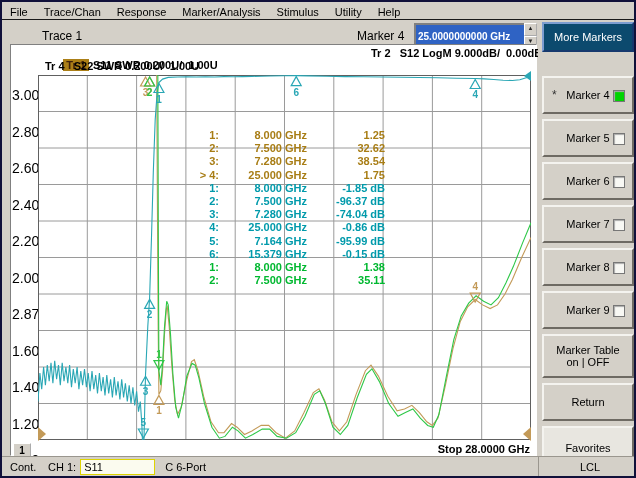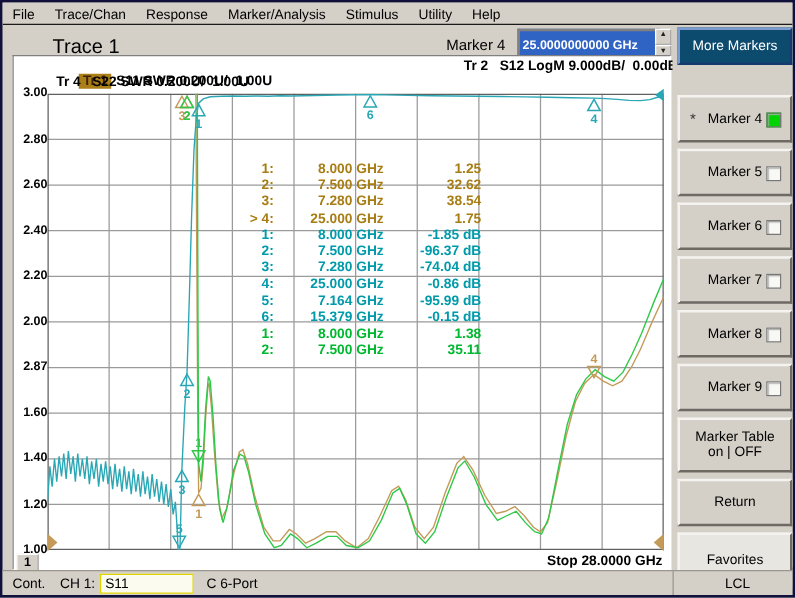--- a/index.html
+++ b/index.html
@@ -4,40 +4,40 @@
 <style>
   html,body{margin:0;padding:0;background:#10103a;}
   #app{position:relative;width:636px;height:478px;background:#d4d0c8;
        font-family:"Liberation Sans",sans-serif;font-size:11px;color:#000;
        border:2px solid #10103a;box-sizing:border-box;overflow:hidden;}
   
   #menubar{position:absolute;left:0;top:0;width:632px;height:17px;background:#d4d0c8;
            border-bottom:1px solid #1a1a1a;display:flex;align-items:flex-end;}
   .menu-item{padding:1px 8px;cursor:default;}
   
-  #trace-title{position:absolute;left:40px;top:27px;font-size:16px;}
+  #trace-title{position:absolute;left:40px;top:27px;font-size:12px;}
   #marker-label{position:absolute;left:355px;top:27px;font-size:12px;}
   #marker-entry{position:absolute;left:412px;top:21px;width:108px;height:22px;
                 border-top:2px solid #808080;border-left:2px solid #808080;
                 border-bottom:2px solid #fff;border-right:2px solid #fff;
                 background:#2f63c4;color:#fff;font-weight:700;font-size:10px;
                 display:flex;align-items:center;padding-left:2px;white-space:nowrap;}
   #spinner{position:absolute;left:522px;top:21px;width:13px;height:26px;}
   .spin-btn{width:13px;height:13px;background:#d4d0c8;border:1px outset #fff;
             box-sizing:border-box;font-size:6px;line-height:9px;text-align:center;color:#222;}
   
   #panel{position:absolute;left:8px;top:42px;width:525px;height:410px;background:#fff;
          border-top:1px solid #808080;border-left:1px solid #808080;
          border-bottom:1px solid #fff;border-right:1px solid #fff;}
   .legend-row{position:absolute;white-space:pre;font-weight:700;font-size:11px;}
   #legend-tr1{left:34px;top:2px;}
   #legend-tr2{left:360px;top:2px;}
   #legend-tr4{left:34px;top:15px;}
   .tr1-chip{background:#ab7f17;color:#40210a;padding:0 3px;margin-right:4px;}
-  #ylabels div{position:absolute;width:26px;text-align:right;font-weight:700;font-size:10px;}
+  #ylabels div{position:absolute;width:26px;text-align:right;font-weight:400;font-size:14px;margin-top:18px;}
   #plot-frame{position:absolute;left:27px;top:30px;width:493px;height:365px;}
   #plot-svg{overflow:visible;}
   #readout{position:absolute;left:182px;top:84px;font-weight:700;font-size:11px;}
   .ro-row{height:13.2px;display:flex;white-space:pre;}
   .ro-row span{display:inline-block;text-align:right;}
   .ro-n{width:26px;} .ro-f{width:88px;} .ro-v{width:78px;}
   #chan-box{position:absolute;left:2px;top:398px;width:16px;height:13px;background:#d4d0c8;
             border:1px outset #fff;text-align:center;font-weight:700;font-size:10px;line-height:13px;}
   #footer-start{position:absolute;left:26px;top:398px;font-weight:700;white-space:pre;}
   .dash{display:inline-block;width:15px;height:3px;margin:0 3px 1px 3px;}

